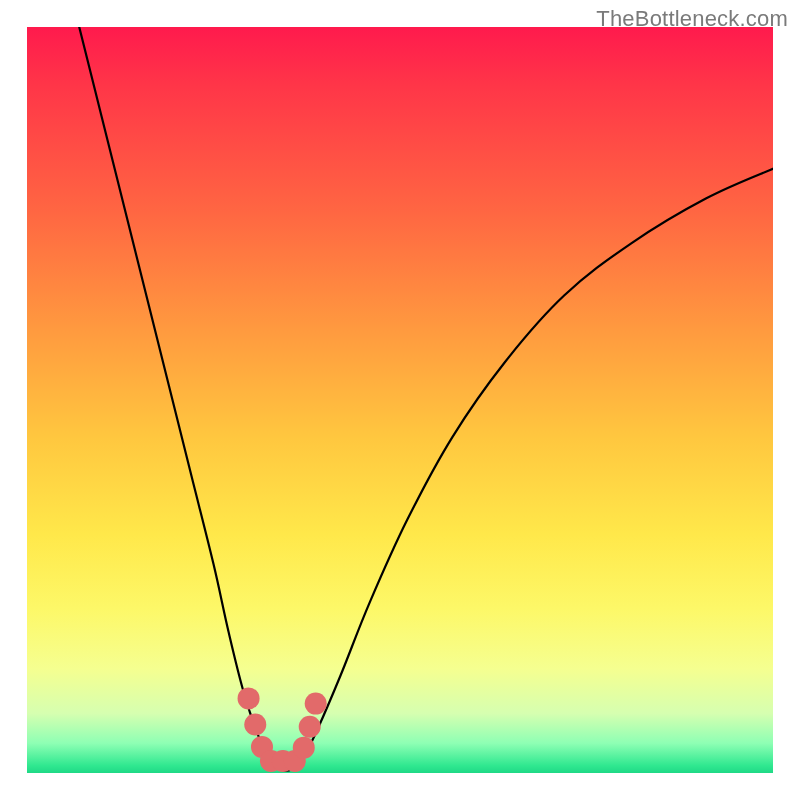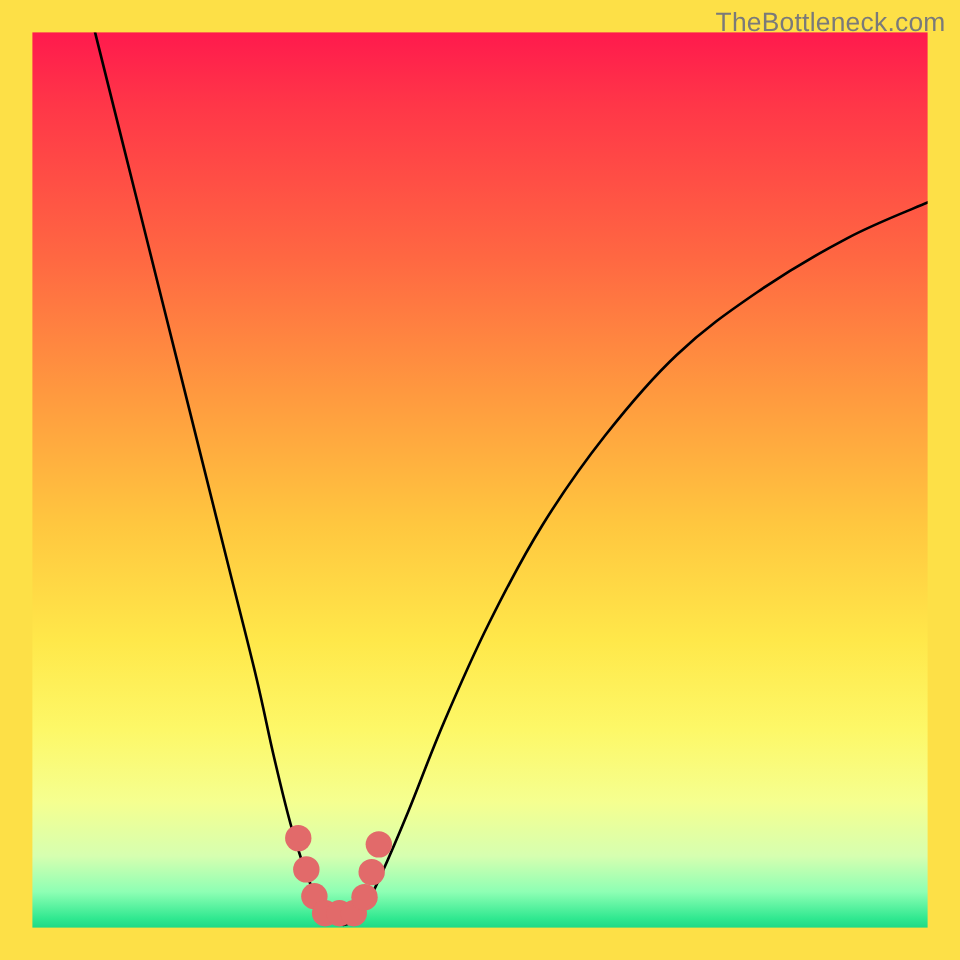--- a/index.html
+++ b/index.html
@@ -10,21 +10,21 @@
     background: #000;
     font-family: Arial, Helvetica, sans-serif;
     overflow: hidden;
   }
   .frame {
     position: absolute;
     left: 0;
     top: 0;
     width: 800px;
     height: 800px;
-    background: #fde047;
+    background: #ffffff;
   }
   .plot {
     position: absolute;
     left: 27px;
     top: 27px;
     width: 746px;
     height: 746px;
     background: linear-gradient(to bottom,
       #ff1a4d 0%,
       #ff3648 8%,

